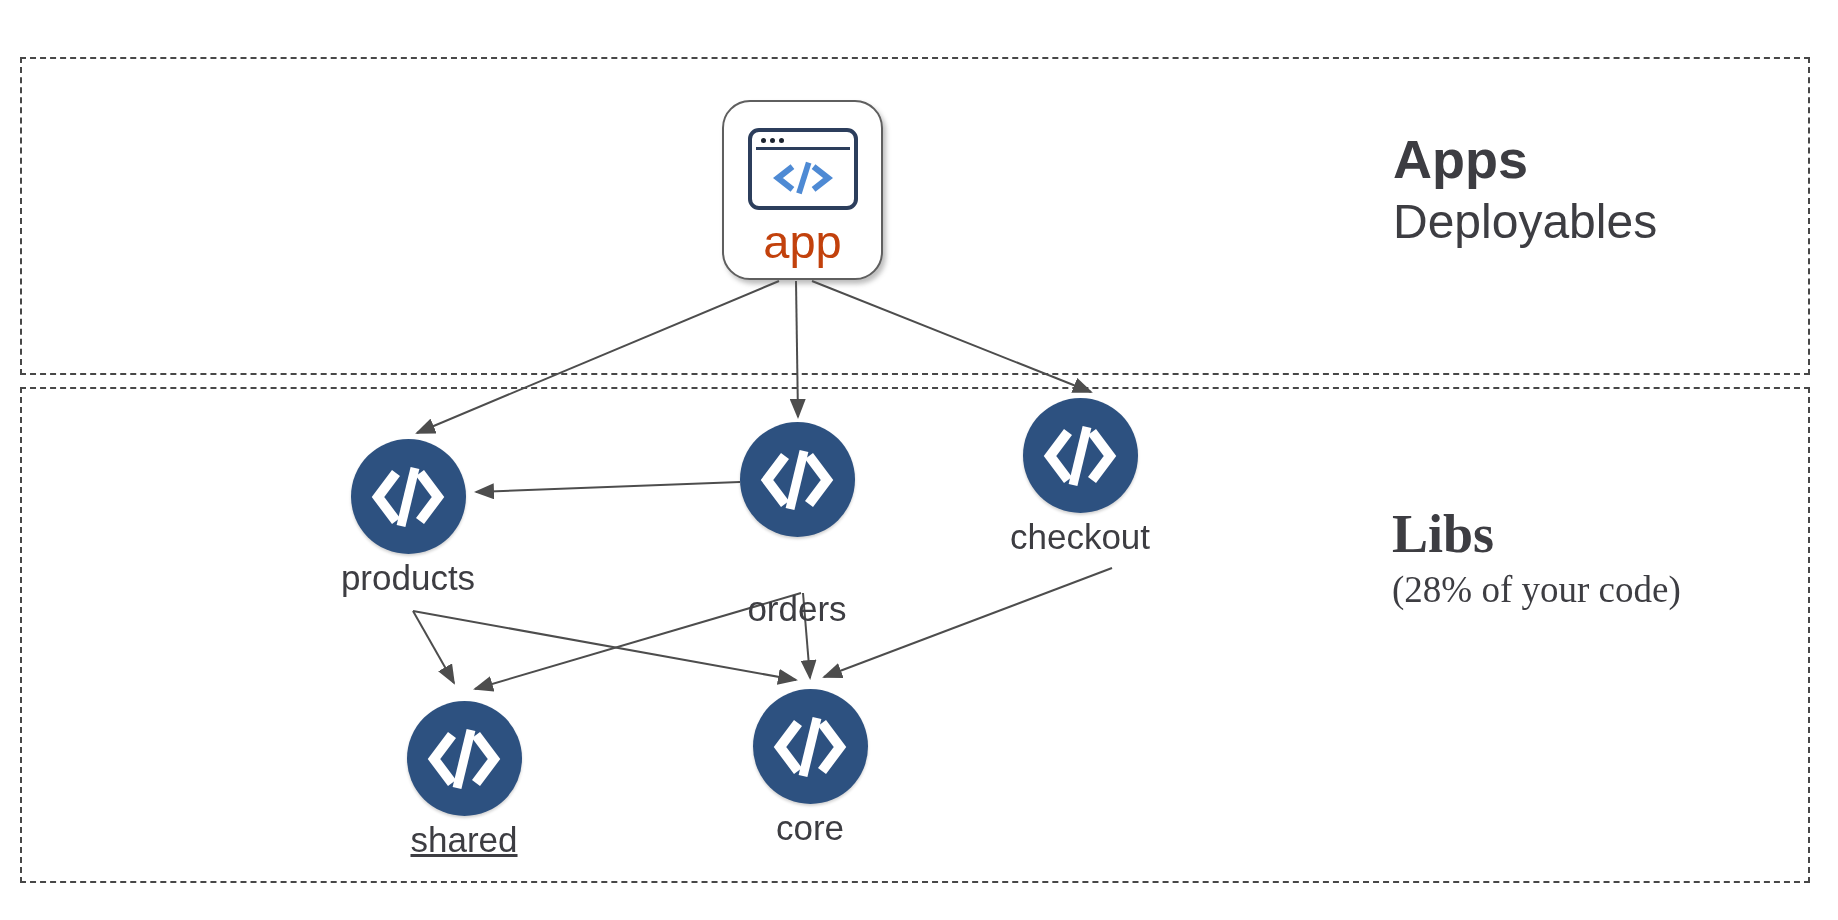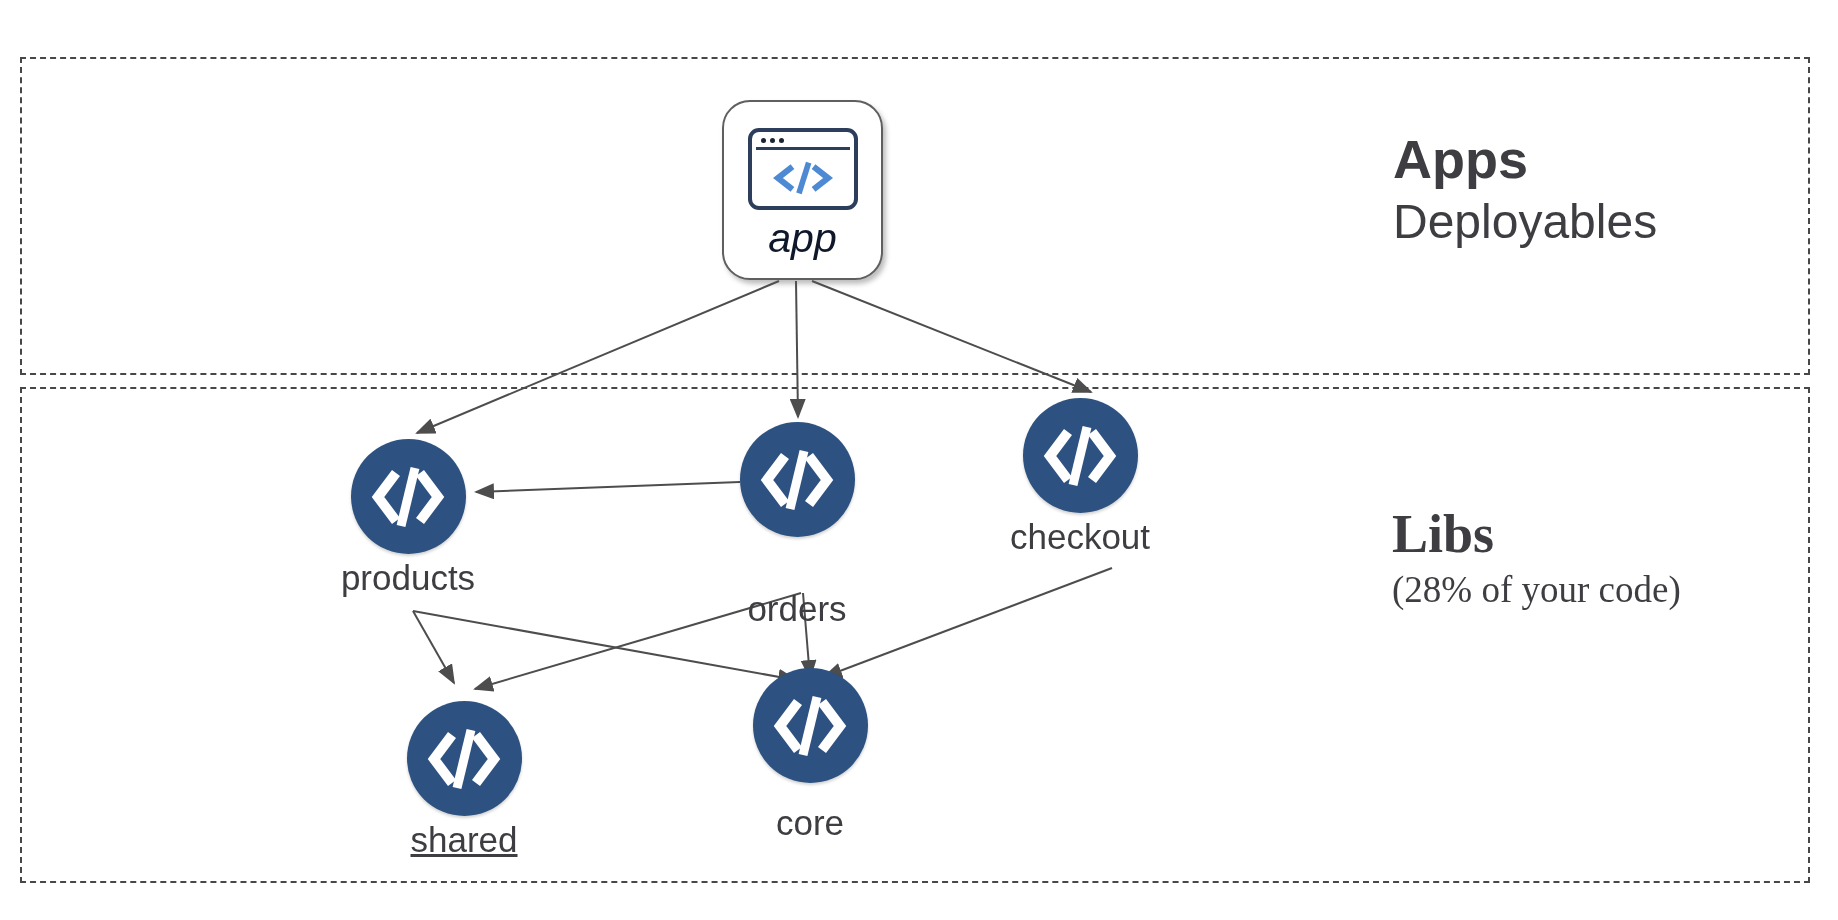--- a/index.html
+++ b/index.html
@@ -24,35 +24,35 @@
   }
   .browser-icon{
     margin-top:26px;width:110px;height:82px;box-sizing:border-box;
     border:4px solid #2c3e5c;border-radius:11px;background:#ffffff;
     display:flex;flex-direction:column;
   }
   .browser-top{display:flex;gap:4px;padding:6px 0 0 9px;}
   .b-dot{width:5px;height:5px;border-radius:50%;background:#1c2430;}
   .browser-line{border-top:3px solid #2c3e5c;margin:4px 4px 0 4px;}
   .browser-body{flex:1;display:flex;align-items:center;justify-content:center;}
-  .app-label{margin-top:6px;font-size:41px;line-height:1.1;color:#0f172a;font-style:italic;}
+  .app-label{margin-top:6px;font-size:47px;line-height:1.1;color:#c2410c;}
 
   
   .lib-node{position:absolute;width:180px;display:flex;flex-direction:column;align-items:center;z-index:3;}
   .lib-circle{
     width:115px;height:115px;border-radius:50%;background:#2d5180;
     display:flex;align-items:center;justify-content:center;
     box-shadow:0 2px 3px rgba(0,0,0,.18);
   }
   .lib-label{margin-top:4px;font-size:35px;line-height:1.15;color:#3d3d42;}
   .n-products{left:318px;top:439px;}
   .n-orders{left:707px;top:422px;gap:48px;}
   .n-checkout{left:990px;top:398px;}
   .n-shared{left:374px;top:701px;text-decoration:underline;}
-  .n-core{left:720px;top:668px;gap:16px;}
+  .n-core{left:720px;top:689px;}
 
   
   .section-label{position:absolute;z-index:3;color:#3d3d42;}
   .label-apps{left:1393px;top:116px;margin-top:12px;}
   .label-libs{left:1392px;top:503px;font-family:Liberation Serif, serif;}
   .section-title{font-size:54px;font-weight:bold;line-height:1.18;}
   .section-subtitle{font-size:48px;line-height:1.25;}
   .label-libs .section-subtitle{font-size:37px;}
 </style>
 </head>

